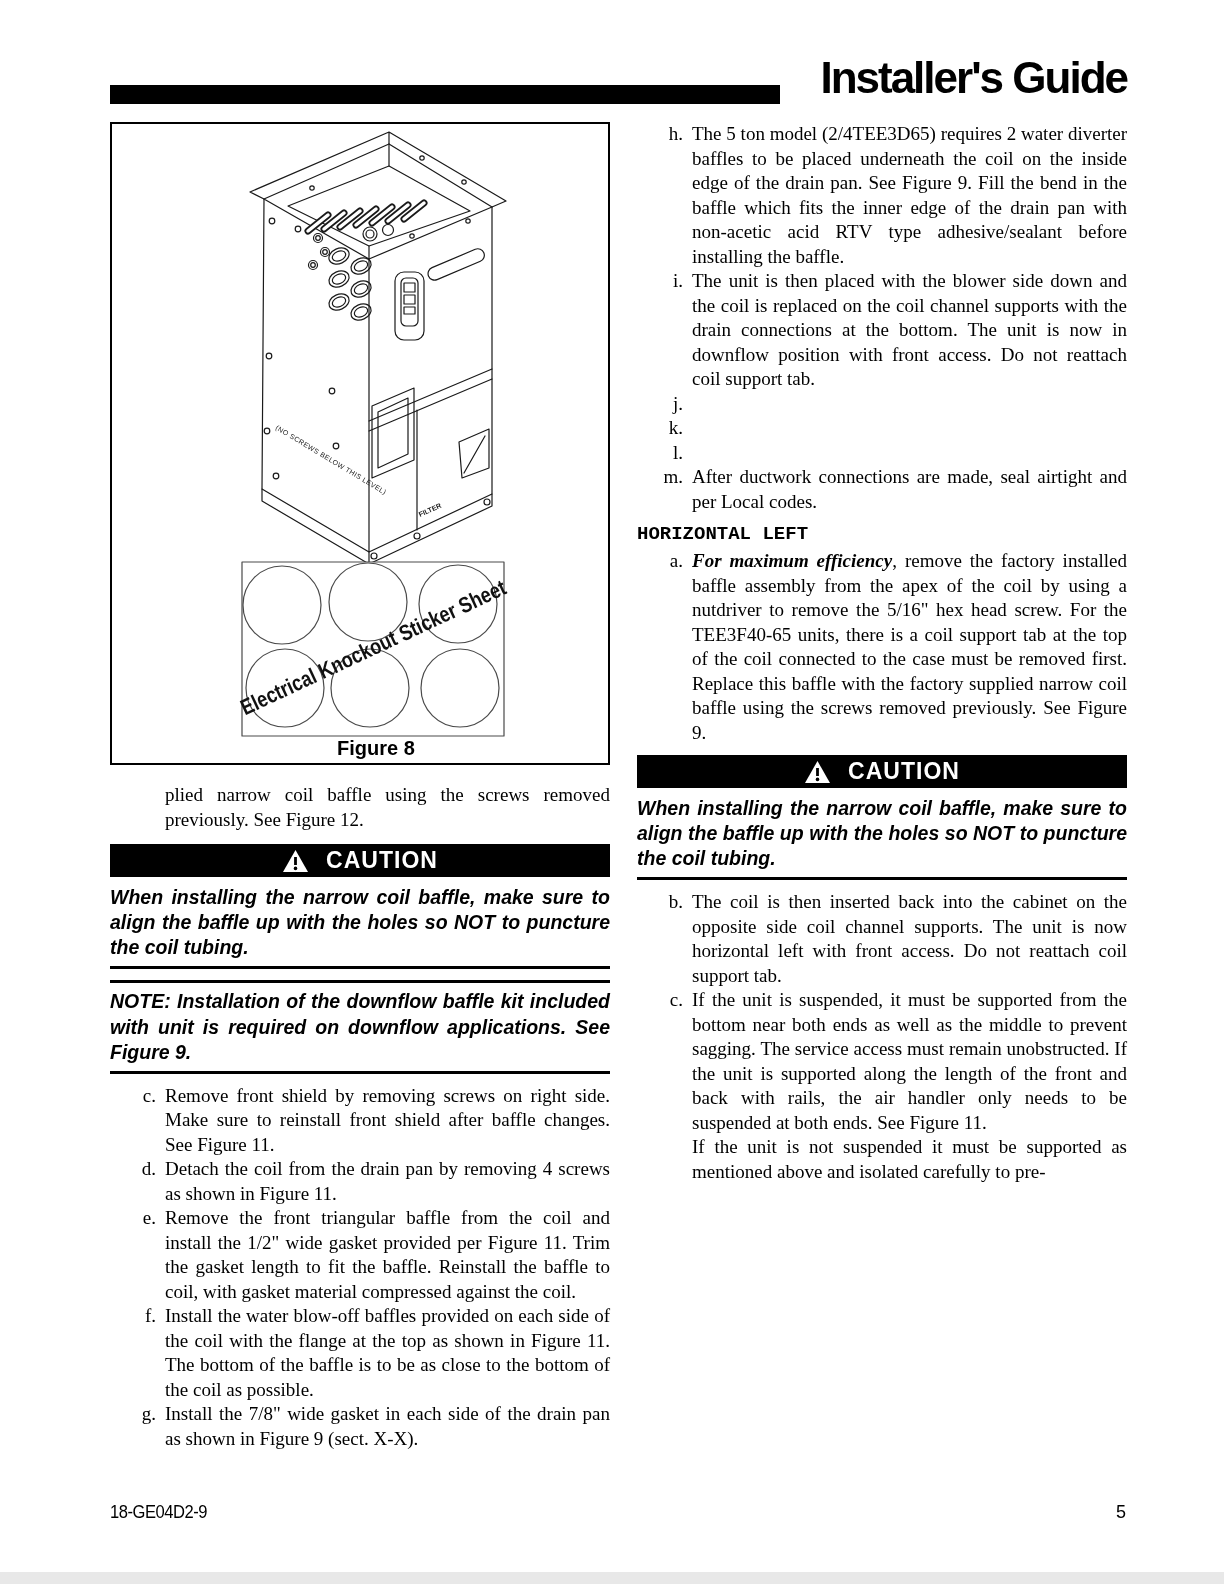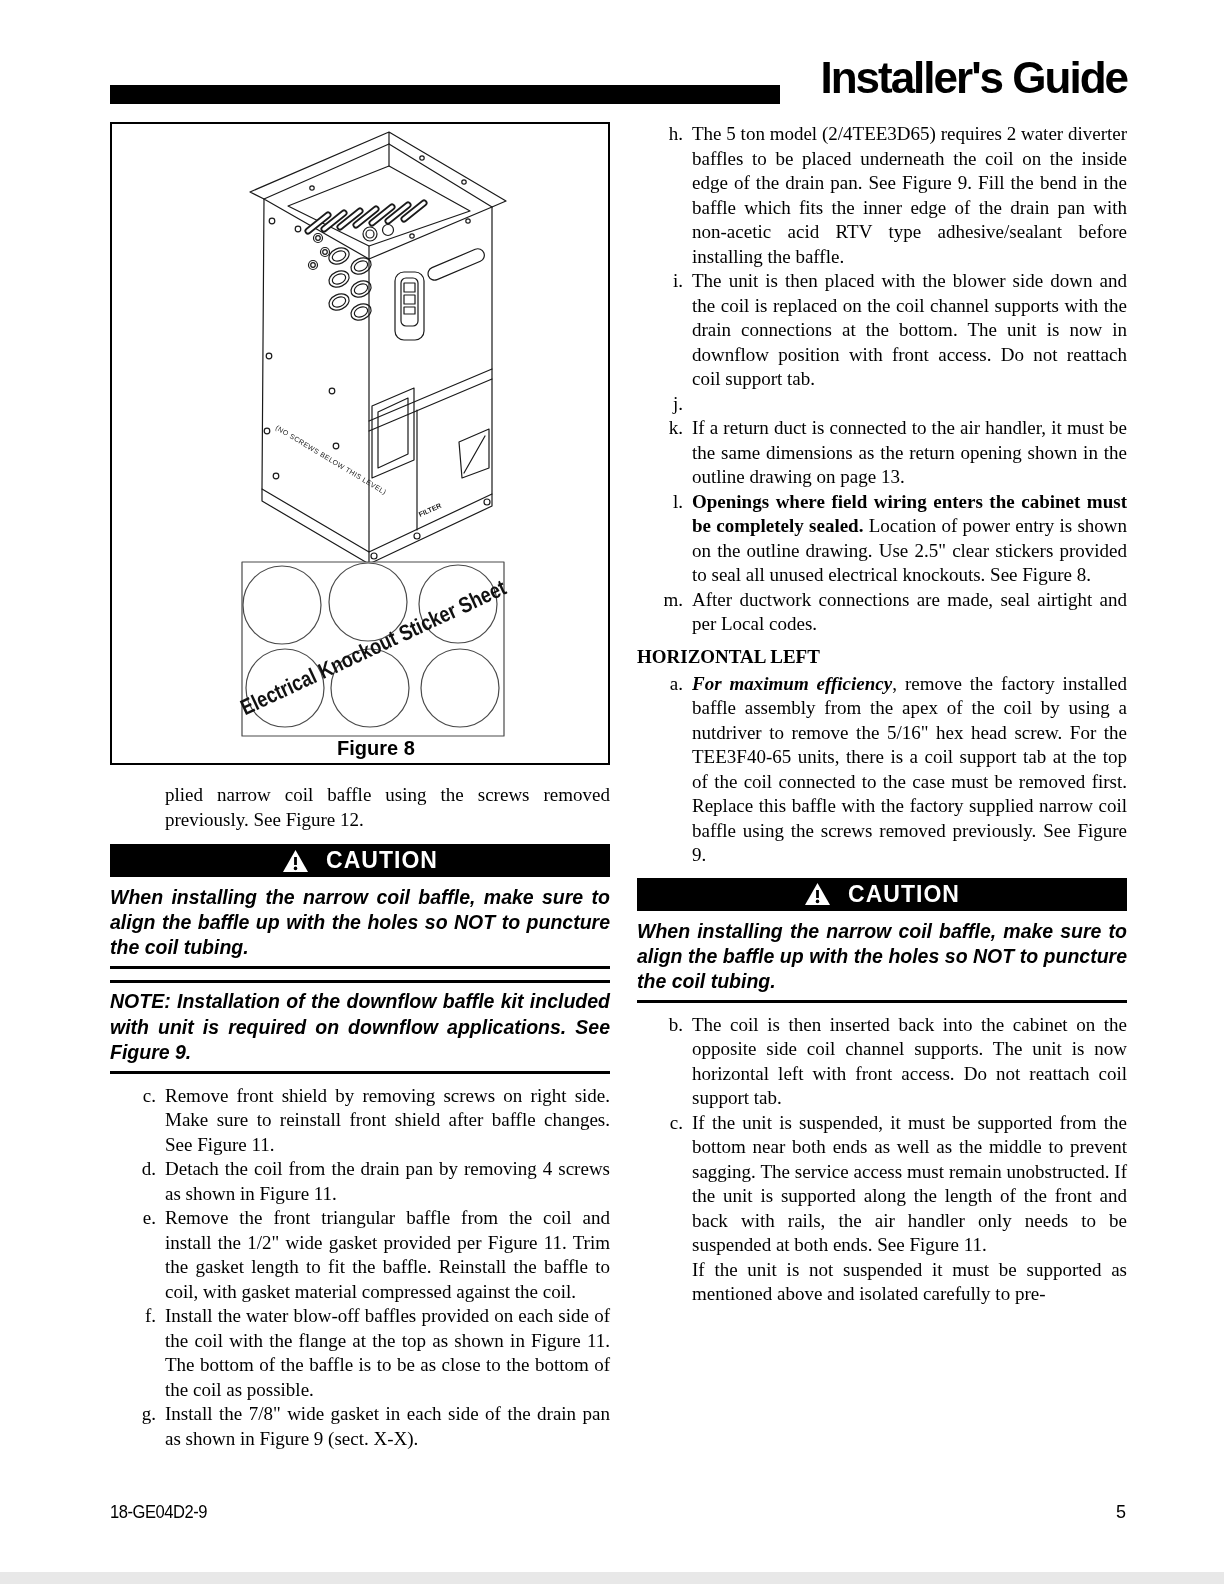--- a/index.html
+++ b/index.html
@@ -41,21 +41,21 @@
     font-family:"Liberation Sans", sans-serif; font-weight:bold;
     font-size:23px; letter-spacing:1px;
   }
   .caution-banner svg { display:block; }
   .sans-bold-italic {
     font-family:"Liberation Sans", sans-serif; font-weight:bold; font-style:italic;
     font-size:19.5px; line-height:1.29; text-align:justify;
   }
   .rule { border-top:3px solid #000; height:0; }
   .section-heading {
-    font-family:Liberation Serif, serif; font-weight:bold; font-size:19px;
+    font-family:Liberation Mono, monospace; font-weight:bold; font-size:19px;
     margin:9px 0 4px 0;
   }
   
   .mt6{margin-top:6px;} .mt8{margin-top:8px;} .mt10{margin-top:10px;}
   .mt12{margin-top:12px;} .mt18{margin-top:18px;}
   
   .footer-left {
     position:absolute; left:110px; top:1502px;
     font-family:"Liberation Sans", sans-serif; font-size:18px; letter-spacing:-0.5px;
     transform:scaleX(0.92); transform-origin:left center;
@@ -238,25 +238,23 @@
       </div>
       <div class="item">
         <span class="lbl">i.</span>
         <div class="txt">The unit is then placed with the blower side down and the coil is replaced on the coil channel supports with the drain connections at the bottom. The unit is now in downflow position with front access. Do not reattach coil support tab.</div>
       </div>
       <div class="item">
         <span class="lbl">j.</span>
       </div>
       <div class="item">
         <span class="lbl">k.</span>
-        <div class="txt">If a return duct is connected to the air handler, it must be the same dimensions as the return opening shown in the outline drawing on page 13.</div>
       </div>
       <div class="item">
         <span class="lbl">l.</span>
-        <div class="txt"><b>Openings where field wiring enters the cabinet must be completely sealed.</b><span> Location of power entry is shown on the outline drawing. Use 2.5" clear stickers provided to seal all unused electrical knockouts. See Figure 8.</span></div>
       </div>
       <div class="item">
         <span class="lbl">m.</span>
         <div class="txt">After ductwork connections are made, seal airtight and per Local codes.</div>
       </div>
     </div>
 
     <div class="section-heading">HORIZONTAL LEFT</div>
 
     <div class="item">

